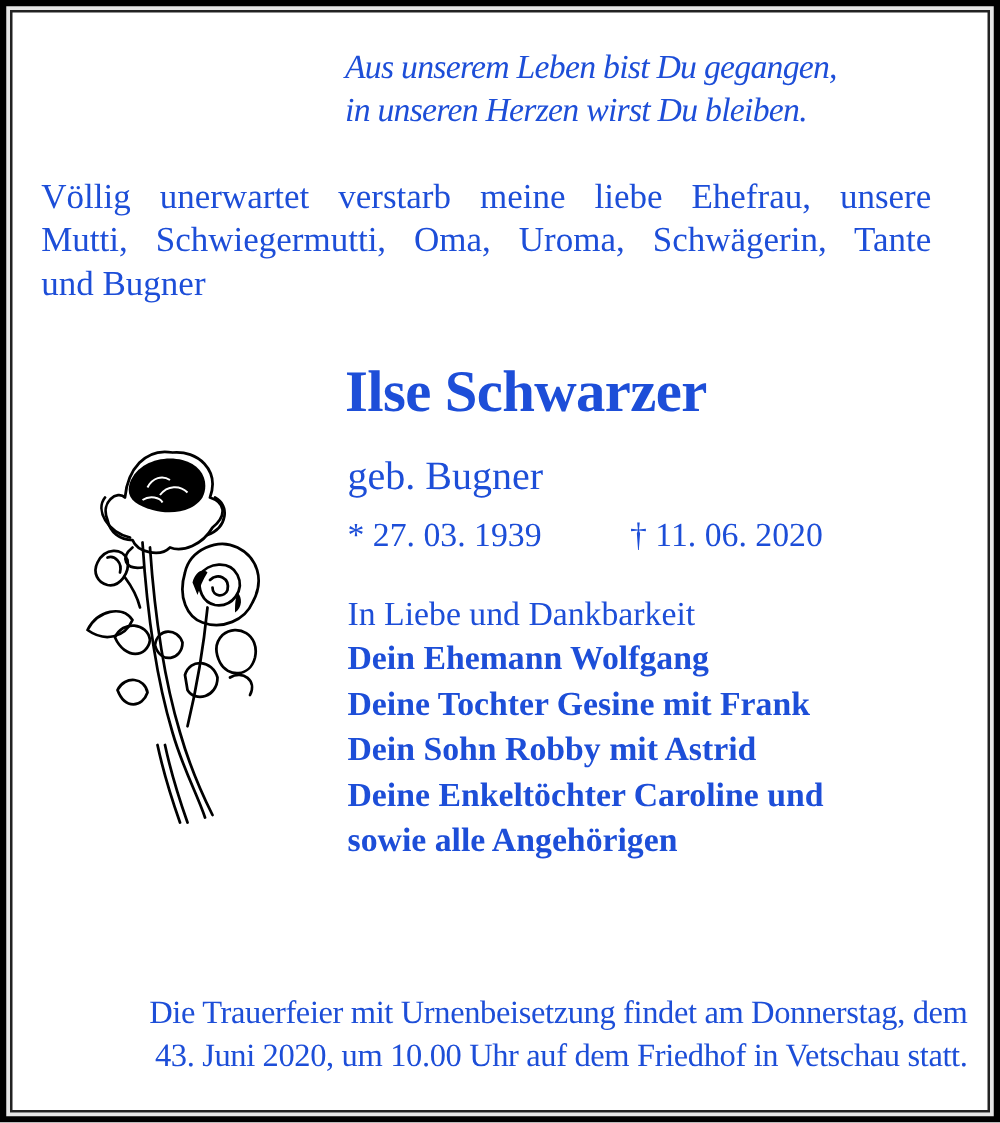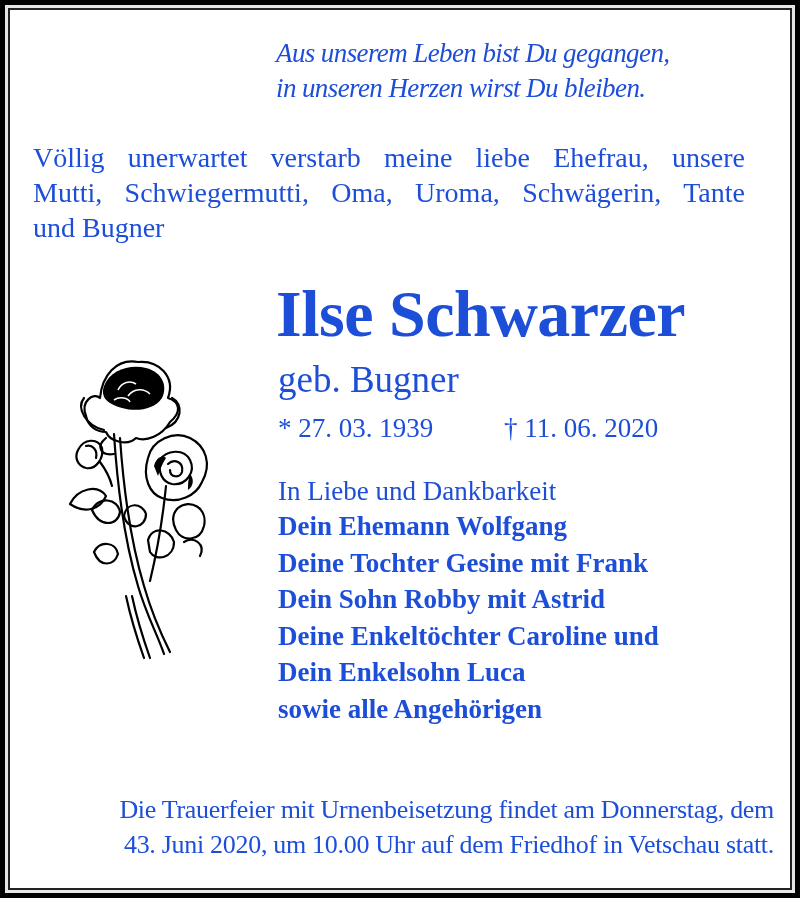--- a/index.html
+++ b/index.html
@@ -18,23 +18,23 @@
     font-style: italic; font-size: 27px; line-height: 35px; letter-spacing: -0.6px;
   }
   .intro {
     position: absolute; left: 33px; top: 140px; width: 712px;
     font-size: 28px; line-height: 35px; text-align: justify;
   }
   .intro span { display: block; }
   .intro .j { text-align: justify; text-align-last: justify; }
   .name {
     position: absolute; left: 276px; top: 274px;
-    font-size: 66px; font-weight: bold; line-height: 80px; letter-spacing: -0.5px;
+    font-size: 47px; font-weight: bold; line-height: 80px; letter-spacing: -0.5px;
   }
-  .maiden { position: absolute; left: 278px; top: 362px; font-size: 37px; line-height: 36px; }
+  .maiden { position: absolute; left: 278px; top: 362px; font-size: 32px; line-height: 36px; }
   .dates { position: absolute; left: 278px; top: 410px; font-size: 27px; line-height: 36px; }
   .dates .death { position: absolute; left: 226px; white-space: nowrap; }
   .dates .birth { white-space: nowrap; }
   .mourners { position: absolute; left: 278px; top: 474px; }
   .mourners .lead { font-size: 27px; line-height: 34px; }
   .mourners .m { font-size: 27px; font-weight: bold; line-height: 36.5px; white-space: nowrap; }
   .funeral {
     position: absolute; left: 34px; top: 792px; width: 740px;
     font-size: 26px; line-height: 35px; letter-spacing: -0.3px;
   }
@@ -110,20 +110,19 @@
     <path d="M48 54 C54 50, 62 52, 64 56"></path>
   </g>
 </svg>
 
 <div class="mourners serif">
   <div class="lead">In Liebe und Dankbarkeit</div>
   <div class="m">Dein Ehemann Wolfgang</div>
   <div class="m">Deine Tochter Gesine mit Frank</div>
   <div class="m">Dein Sohn Robby mit Astrid</div>
   <div class="m">Deine Enkeltöchter Caroline und</div>
-  <div class="m">Dein Enkelsohn Luca</div>
   <div class="m">sowie alle Angehörigen</div>
 </div>
 
 <div class="funeral serif">
   <span>Die Trauerfeier mit Urnenbeisetzung findet am Donnerstag, dem</span>
   <span>43. Juni 2020, um 10.00 Uhr auf dem Friedhof in Vetschau statt.</span>
 </div>
 
 </body></html>

